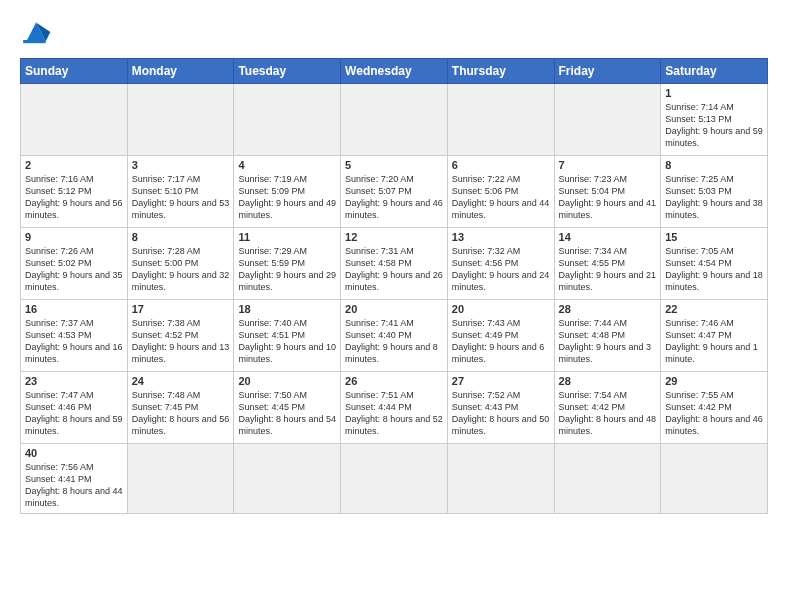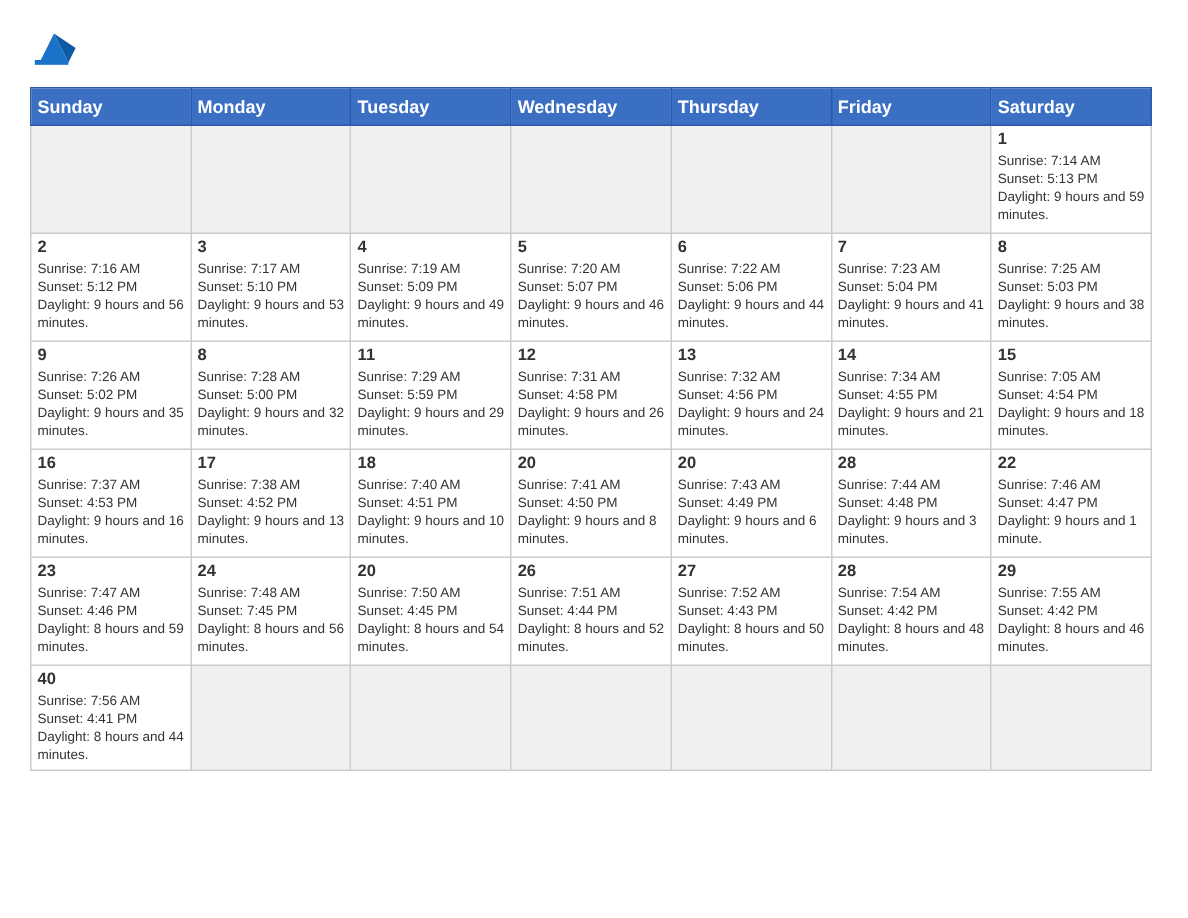--- a/index.html
+++ b/index.html
@@ -263,21 +263,21 @@
           <td>
             <span class="day-number">18</span>
             <div class="day-info">Sunrise: 7:40 AM
 Sunset: 4:51 PM
 Daylight: 9 hours
 and 10 minutes.</div>
           </td>
           <td>
             <span class="day-number">20</span>
             <div class="day-info">Sunrise: 7:41 AM
-Sunset: 4:50 PM
+Sunset: 4:40 PM
 Daylight: 9 hours
 and 8 minutes.</div>
           </td>
           <td>
             <span class="day-number">20</span>
             <div class="day-info">Sunrise: 7:43 AM
 Sunset: 4:49 PM
 Daylight: 9 hours
 and 6 minutes.</div>
           </td>

